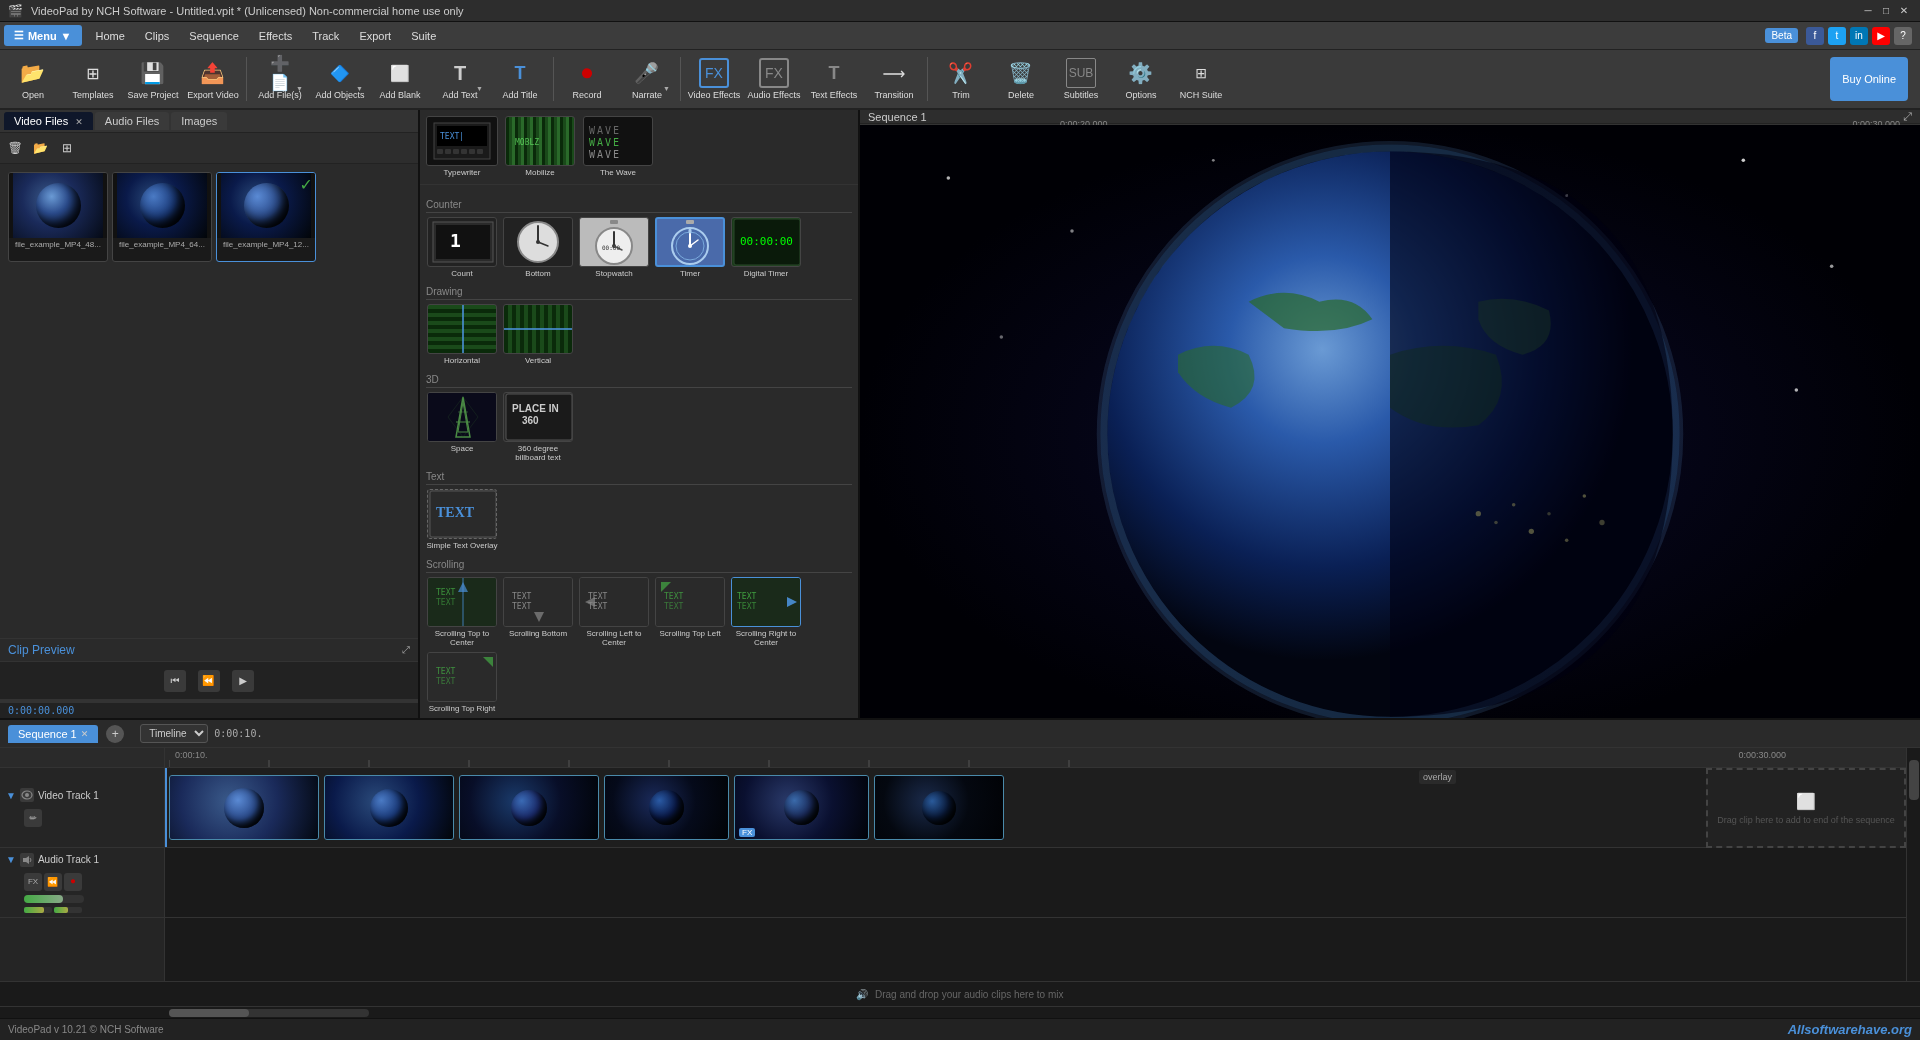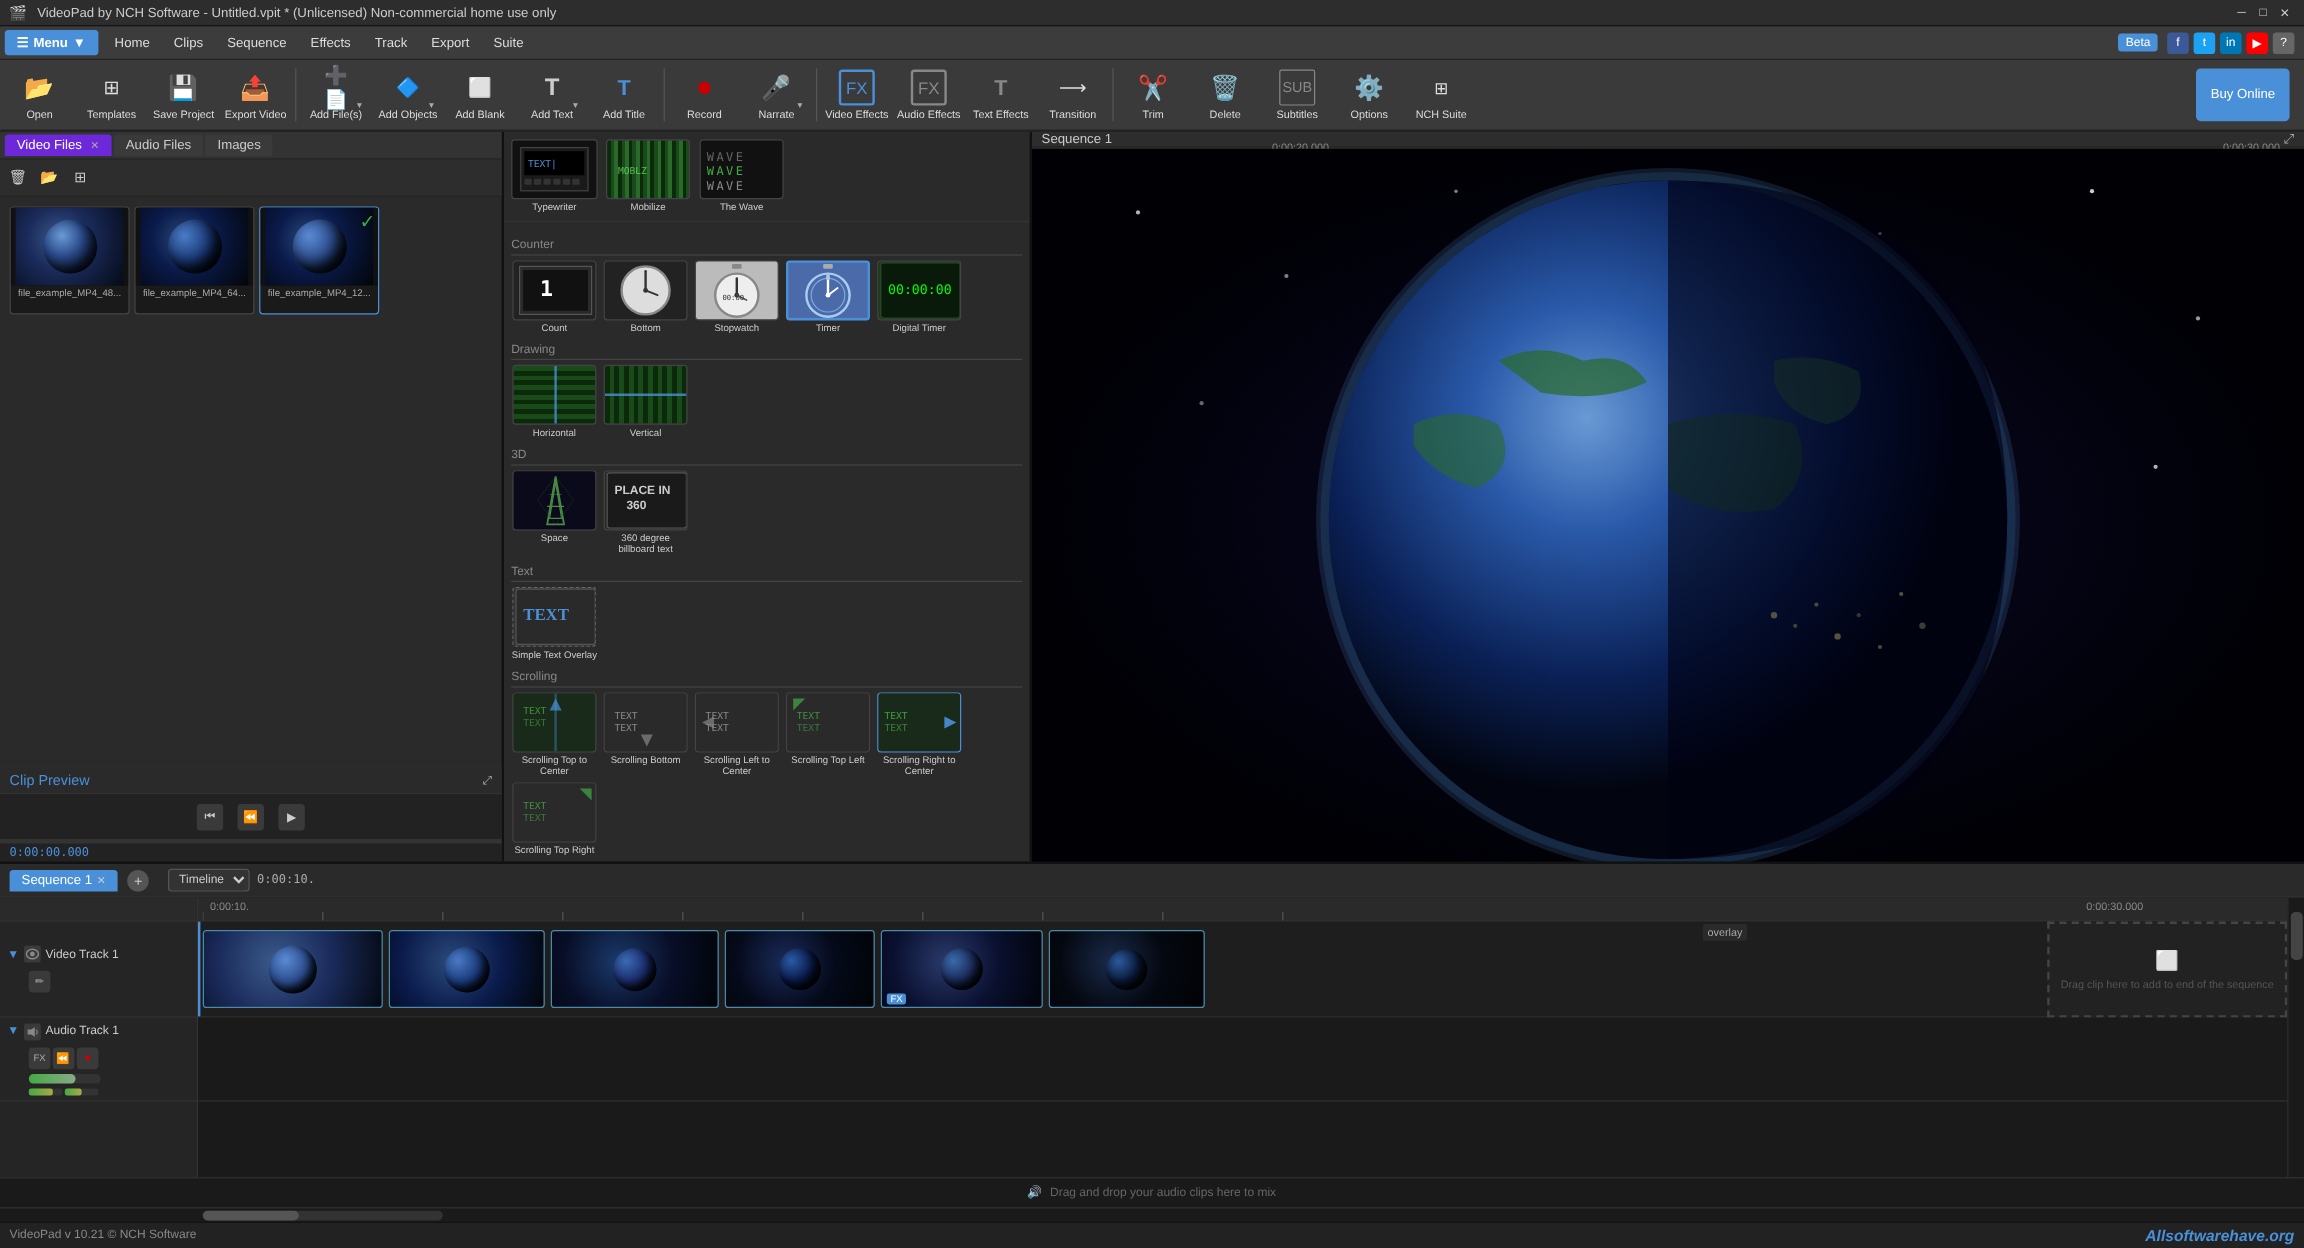--- a/index.html
+++ b/index.html
@@ -32,21 +32,21 @@
     .tool-btn .arrow { font-size: 7px; position: absolute; bottom: 14px; right: 6px; color: #aaa; }
     #buy-online { margin-left: auto; background: #4a90d9; color: white; padding: 16px 12px; border-radius: 4px; cursor: pointer; font-size: 11px; margin-right: 8px; }
 
     
     #main { display: flex; height: calc(1040px - 22px - 28px - 60px); }
 
     
     #left-panel { width: 420px; background: #2a2a2a; display: flex; flex-direction: column; border-right: 2px solid #111; }
     #media-tabs { display: flex; background: #333; border-bottom: 1px solid #222; padding: 2px 4px; gap: 2px; align-items: center; }
     .media-tab { padding: 3px 10px; cursor: pointer; font-size: 11px; color: #ccc; background: #3a3a3a; border-radius: 3px 3px 0 0; }
-    .media-tab.active { background: #6d28d9; color: white; }
+    .media-tab.active { background: #0f172a; color: white; }
     #media-toolbar { display: flex; background: #2d2d2d; padding: 4px; gap: 4px; border-bottom: 1px solid #222; }
     .media-tool { width: 22px; height: 22px; display: flex; align-items: center; justify-content: center; cursor: pointer; color: #ccc; font-size: 12px; border-radius: 2px; }
     #media-grid { flex: 1; display: flex; flex-wrap: wrap; gap: 4px; padding: 8px; overflow-y: auto; align-content: flex-start; }
     .media-item { width: 100px; height: 90px; background: #1a1a1a; border: 1px solid #444; border-radius: 3px; cursor: pointer; position: relative; overflow: hidden; display: flex; flex-direction: column; align-items: center; }
     .media-item.selected { border-color: #4a90d9; }
     .media-thumb { width: 100%; height: 65px; background: #111; display: flex; align-items: center; justify-content: center; overflow: hidden; }
     .media-label { font-size: 8px; color: #aaa; padding: 2px 2px; text-align: center; overflow: hidden; text-overflow: ellipsis; white-space: nowrap; width: 100%; }
 
     
     #effects-panel { width: 440px; background: #2a2a2a; border-right: 2px solid #111; display: flex; flex-direction: column; overflow: hidden; }

